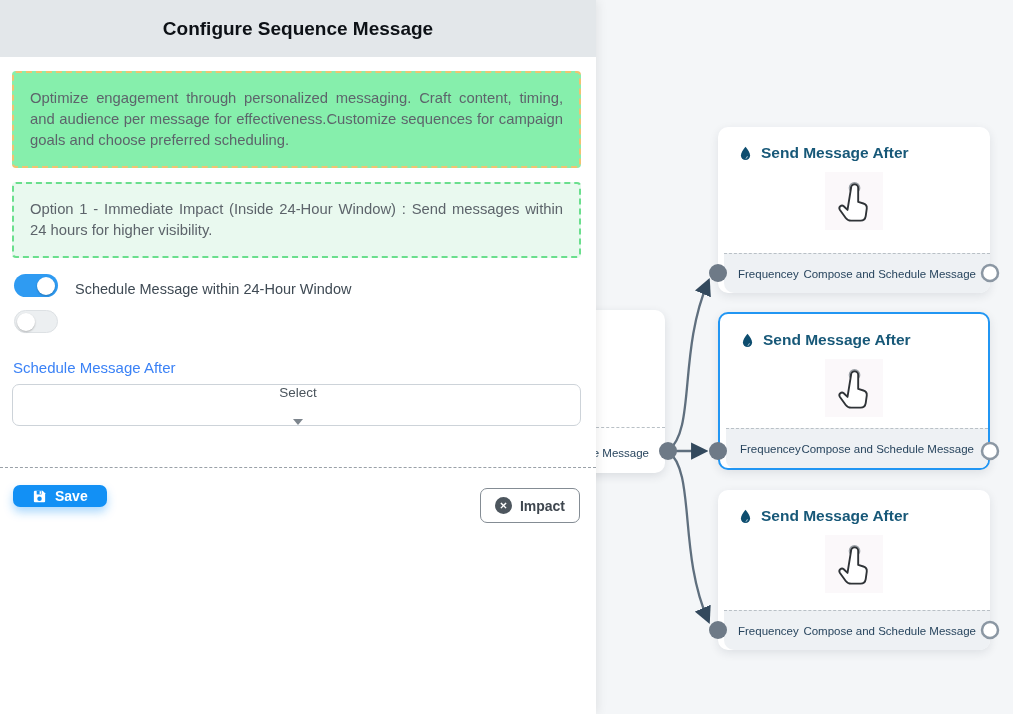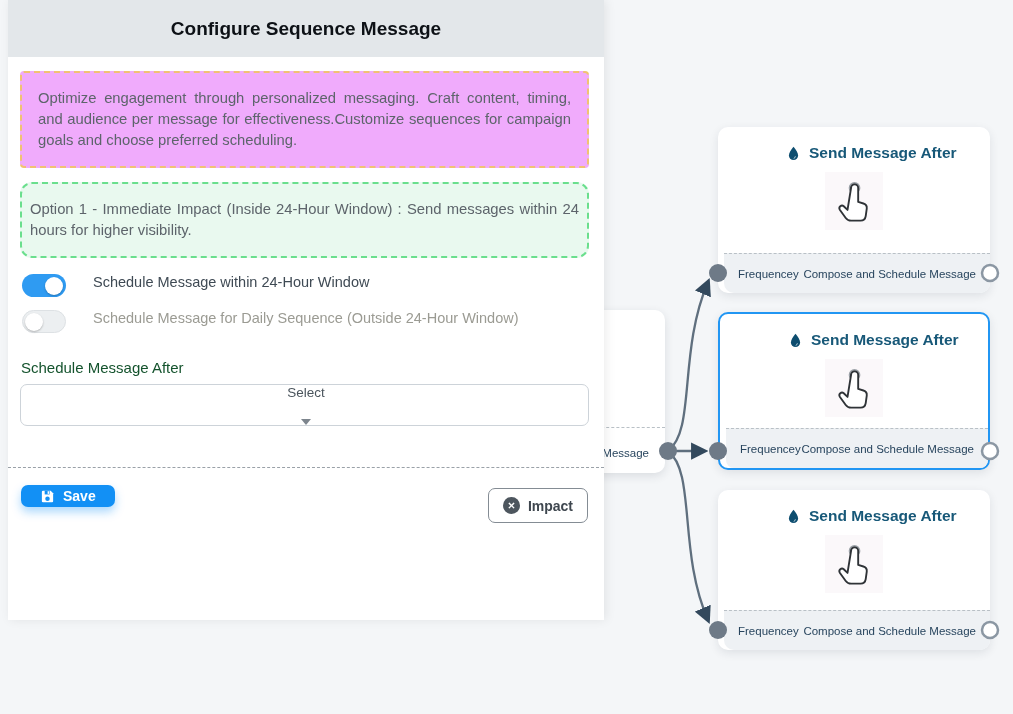--- a/index.html
+++ b/index.html
@@ -6,60 +6,60 @@
   html,body { width:1013px; height:714px; overflow:hidden; font-family:"Liberation Sans", sans-serif; }
   body { position:relative; background:#f4f6f8; }
 
   
   .canvas { position:absolute; inset:0; background:#f4f6f8; z-index:0; }
 
   .node-card { position:absolute; left:718px; width:272px; background:#ffffff;
     border-radius:10px; box-shadow:0 3px 10px rgba(30,40,60,.10); z-index:1; }
   .node-card.selected { border:2px solid #2196f3; }
   .node-title { display:flex; align-items:center; gap:7px; padding:17px 0 0 19px;
-    font-size:15.5px; font-weight:700; color:#175878;margin-left:48px; }
+    font-size:15.5px; font-weight:700; color:#175878; }
   .hand-wrap { width:58px; height:58px; margin:10px auto 0 auto; background:#fbf8fa;
     display:flex; align-items:center; justify-content:center; }
   .node-footer { position:absolute; left:6px; right:0; bottom:0; height:40px;
     background:#eef1f4; border-top:1px dashed #b9c0c6; border-radius:0 0 10px 10px;
     display:flex; align-items:center; justify-content:space-between; padding:12px 14px;
     font-size:11.5px; color:#28455e; }
   .node-card.selected .node-footer { border-radius:0 0 8px 8px; }
 
   .partial-node { position:absolute; left:520px; top:310px; width:145px; height:163px;
     background:#ffffff; border-radius:10px; box-shadow:0 3px 10px rgba(30,40,60,.12); z-index:1; }
   .partial-node .pn-divider { position:absolute; left:0; right:0; bottom:45px; border-top:1px dashed #b9c0c6; }
   .partial-node .pn-label { position:absolute; bottom:14px; right:16px; font-size:11.5px; color:#28455e; white-space:nowrap; }
 
   svg.edges { position:absolute; inset:0; z-index:2; pointer-events:none; }
 
   
-  .panel { position:absolute; left:8px; top:0; width:596px; height:620px; background:#ffffff;
+  .panel { position:absolute; left:0; top:0; width:596px; height:714px; background:#ffffff;
     z-index:10; box-shadow:2px 0 10px rgba(0,0,0,.08); }
   .panel-header { height:57px; background:#e3e7ea; display:flex; align-items:center; justify-content:center;
     font-size:19px; font-weight:700; color:#0d1116; }
   .panel-body { padding:14px 15px 0 12px; }
 
-  .note-box { border:2px dashed #f1c272; background:#f0abfc; border-radius:4px;
+  .note-box { border:2px dashed #f1c272; background:#86efac; border-radius:4px;
     padding:15px 16px; font-size:14.8px; line-height:1.42; color:#5d646b; text-align:justify; margin-bottom:14px; }
-  .option-box { border:2px dashed #6adf8d; background:#e9f9ef; border-radius:12px;
-    padding:15px 8px; font-size:14.8px; line-height:1.42; color:#5d646b; text-align:justify; margin-bottom:14px; }
-
-  .toggle-row { display:flex; align-items:flex-start; gap:27px; margin:16px 0 0 2px; }
+  .option-box { border:2px dashed #6adf8d; background:#e9f9ef; border-radius:4px;
+    padding:15px 16px; font-size:14.8px; line-height:1.42; color:#5d646b; text-align:justify; margin-bottom:14px; }
+
+  .toggle-row { display:flex; align-items:flex-end; gap:17px; margin:16px 0 0 2px; }
   .switch { width:44px; height:23px; border-radius:12px; position:relative; flex:0 0 auto; cursor:pointer; }
   .switch.on  { background:#2f9bf2; }
   .switch.off { background:#eceff1; border:1px solid #dde1e4; }
   .switch .knob { position:absolute; top:2.5px; width:18px; height:18px; border-radius:50%;
     background:#ffffff; box-shadow:0 1px 2px rgba(0,0,0,.25); }
   .switch.on .knob { right:3px; }
   .switch.off .knob { left:2px; top:1.6px; }
   .toggle-label-on  { font-size:14.5px; color:#3f4a54; }
   .toggle-label-off { font-size:14.5px; color:#9b9b93; }
 
-  .field-label { font-size:15px; color:#14532d; margin:26px 0 8px 1px; }
+  .field-label { font-size:15px; color:#3b82f6; margin:26px 0 8px 1px; }
   .select-box { height:42px; border:1px solid #cdd3d9; border-radius:7px; background:#fff;
     display:flex; align-items:center; justify-content:space-between; padding:0 18px 0 21px;
     font-size:13.5px; color:#4a545c; cursor:pointer;flex-direction:column; }
   .caret-down { width:0; height:0; border-left:5.5px solid transparent; border-right:5.5px solid transparent;
     border-top:6px solid #7d858d; }
 
   .panel-divider { border:none; border-top:1.5px dashed #9aa1a8; margin-top:41px; margin-left:-12px; margin-right:-15px; }
   .panel-footer { display:flex; align-items:flex-start; justify-content:space-between; padding:17px 1px 0 1px; }
   .btn-save { display:inline-flex; align-items:center; gap:8px; background:#1290f5; color:#ffffff;
     border:none; border-radius:7px; padding:3px 19px; font-size:14px; font-weight:700; cursor:pointer;
@@ -171,21 +171,20 @@
     <div class="toggle-row">
       <div class="switch on">
           <div class="knob"></div>
         </div>
       <span class="toggle-label-on">Schedule Message within 24-Hour Window</span>
     </div>
     <div class="toggle-row" style="margin-top:13px;">
       <div class="switch off">
           <div class="knob"></div>
         </div>
-      <span class="toggle-label-off">Schedule Message for Daily Sequence (Outside 24-Hour Window)</span>
     </div>
 
     <div class="field-label">Schedule Message After</div>
     <div class="select-box">
       <span>Select</span>
       <span class="caret-down"></span>
     </div>
 
     <hr class="panel-divider">
 

